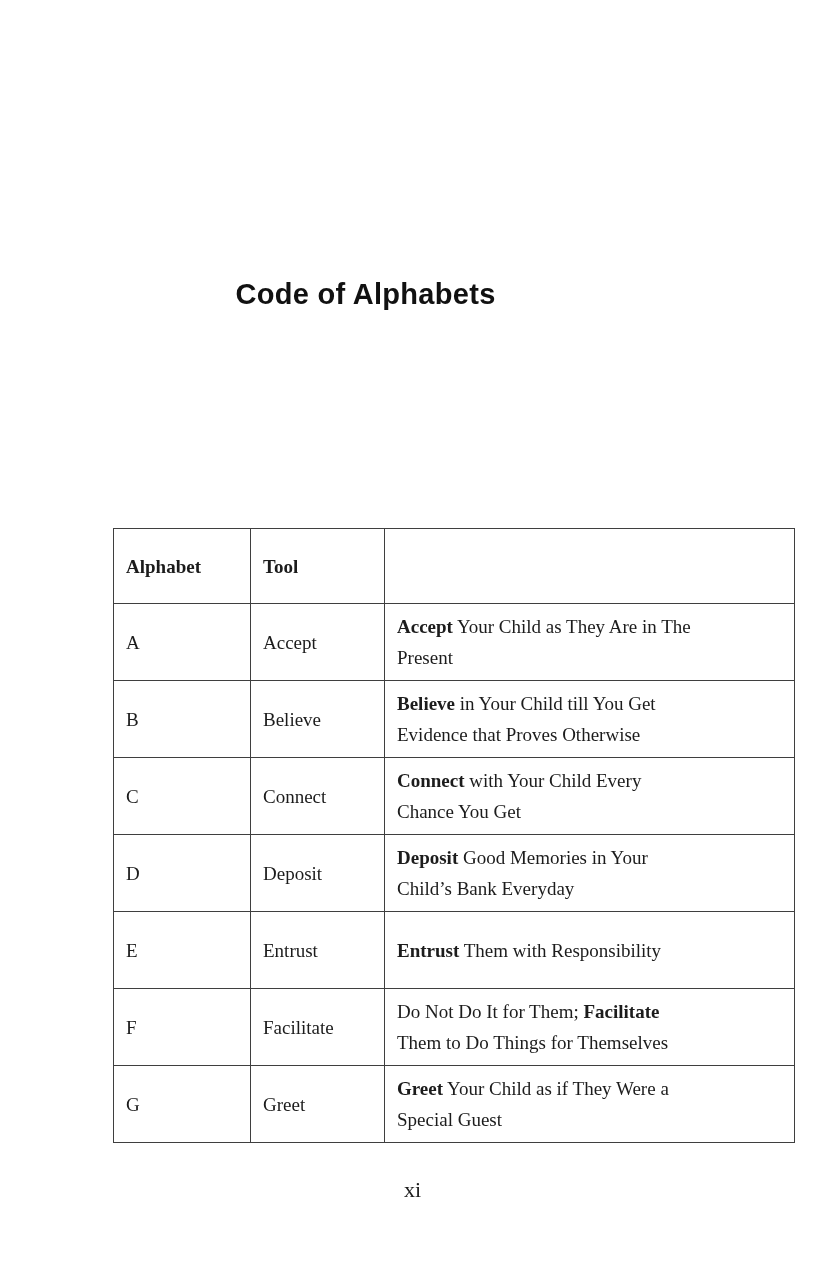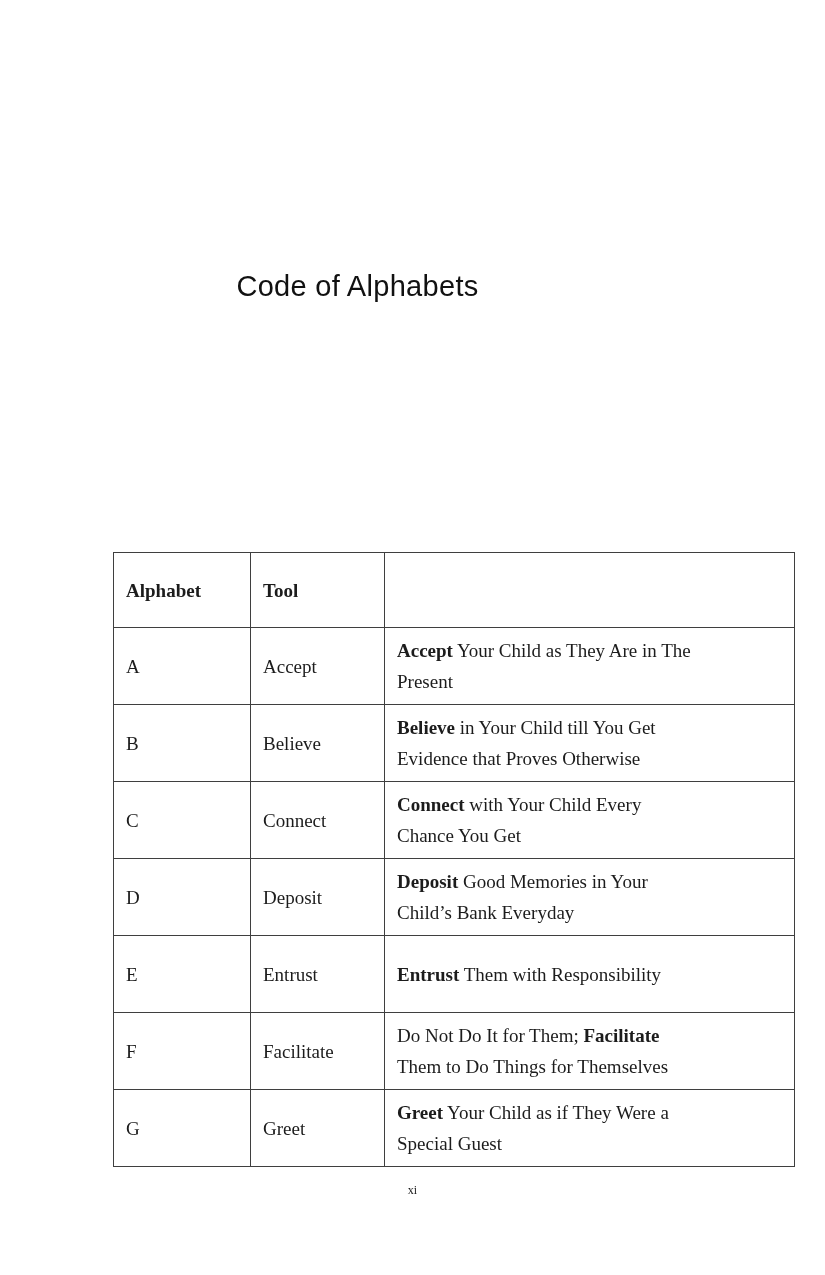--- a/index.html
+++ b/index.html
@@ -10,32 +10,32 @@
     position: relative;
     overflow: hidden;
     font-family: "Liberation Serif", serif;
     color: #1c1c1c;
   }
   .title {
     position: absolute;
     top: 266px;
     left: 0;
     width: 707px;
-    margin: 4px;
+    margin: 12px;
     text-align: center;
     font-family: "Liberation Sans", sans-serif;
-    font-weight: 400;
+    font-weight: 700;
     font-size: 29px;
     letter-spacing: 0.3px;
     color: #111111;
   }
   .alphabet-table {
     position: absolute;
     left: 113px;
-    top: 552px;
+    top: 528px;
     width: 606px;
     border-collapse: collapse;
     table-layout: fixed;
   }
   .alphabet-table th,
   .alphabet-table td {
     border: 1px solid #3f3f3f;
     vertical-align: middle;
     padding: 0 12px;
     font-size: 19px;
@@ -55,21 +55,21 @@
   .col-tool { width: 109px; }
   .col-desc { width: 385px; margin-left: 20px; }
   td.col-desc { white-space: pre-line; }
   td.col-desc b { font-weight: bold; }
   .page-number {
     position: absolute;
     top: 1180px;
     left: 0;
     width: 825px;
     text-align: center;
-    font-size: 12px;
+    font-size: 22px;
     line-height: 20px;
     color: #1c1c1c;
   }
 </style>
 </head>
 <body>
 
 <div class="page">
   <h1 class="title">Code of Alphabets</h1>
 

